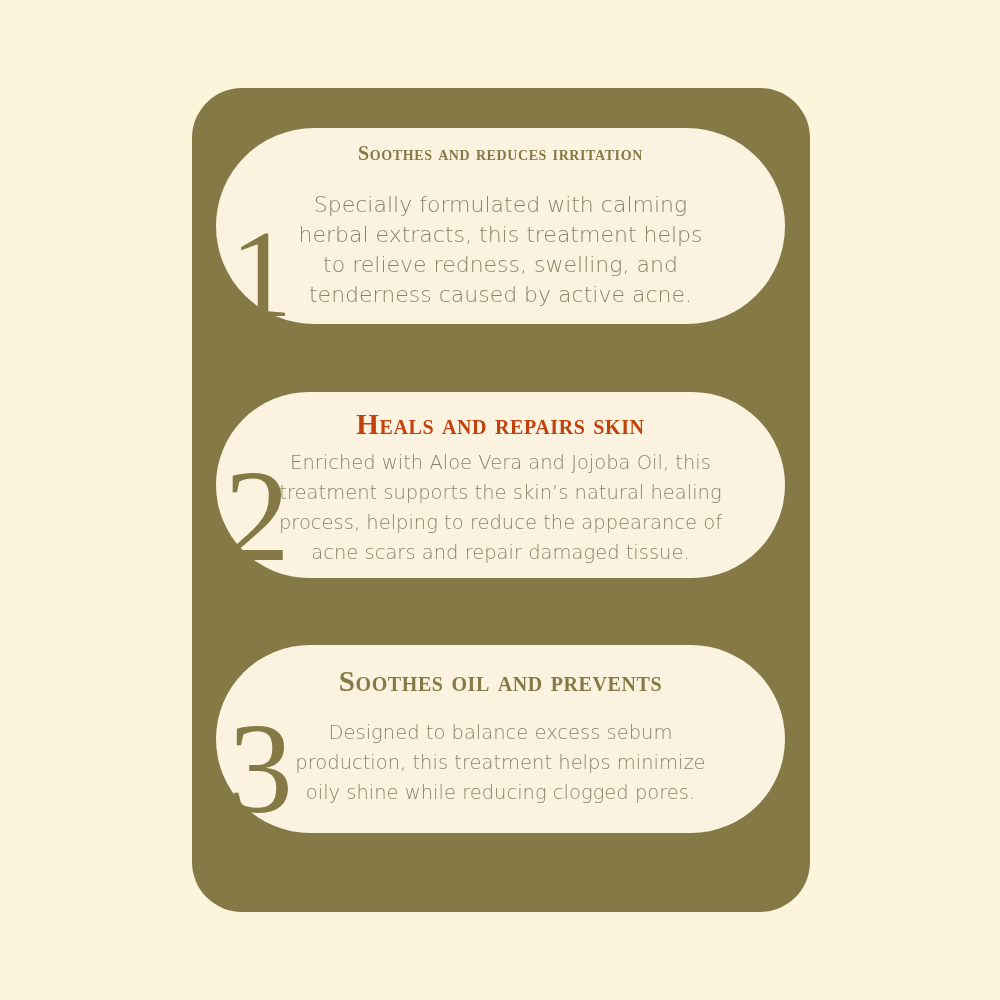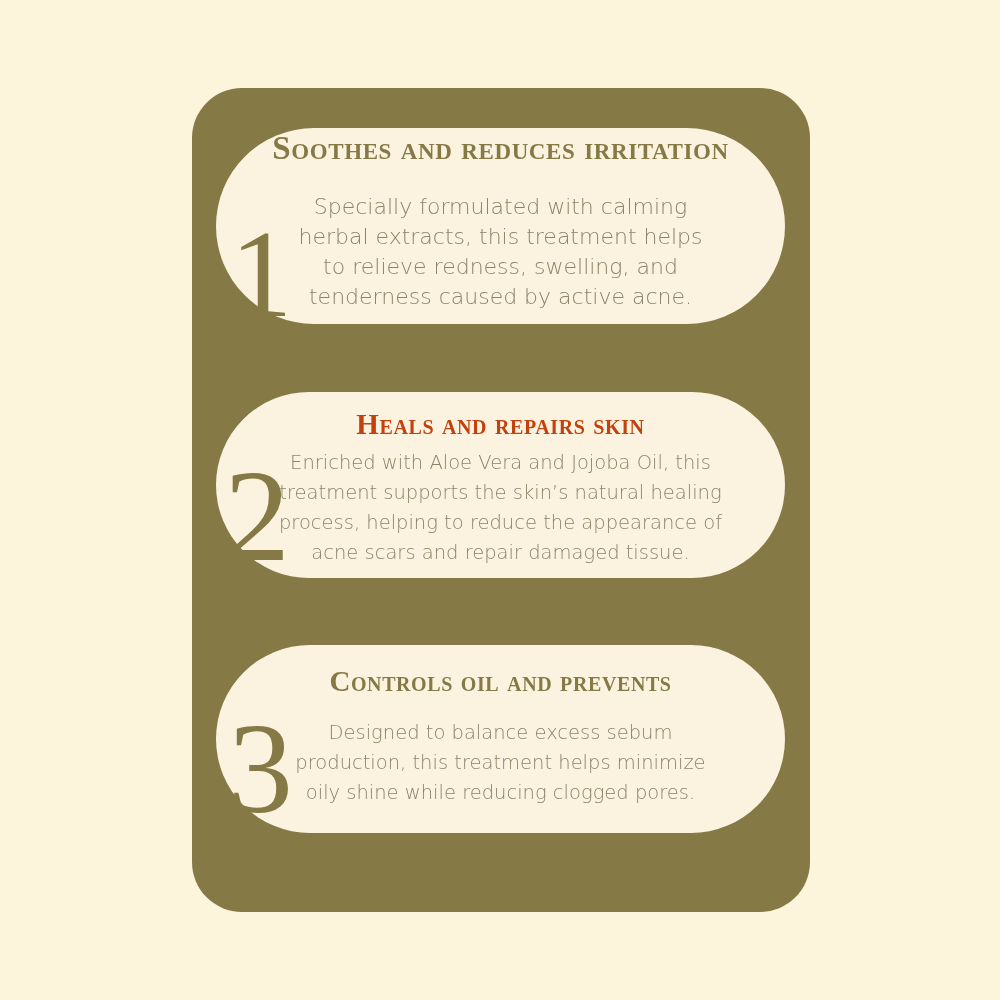--- a/index.html
+++ b/index.html
@@ -88,21 +88,21 @@
     font-family: "Liberation Serif", "DejaVu Serif", serif;
     font-weight: 400;
     color: #857945;
     line-height: 1;
     z-index: 1;
     pointer-events: none;
     user-select: none;
   }
 
   
-  #card-1 .card-heading { font-size: 33px; margin-top: 4px; }
+  #card-1 .card-heading { font-size: 20px; margin-top: 15px; }
   #card-1 .card-body    { font-size: 22px; line-height: 30px; margin-top: 27px; max-width: 430px; }
   #card-1 .card-number  { font-size: 125px; left: 14px; top: 84px; }
 
   
   #card-2 .card-heading { font-size: 29px; margin-top: 18px; }
   #card-2 .card-body    { font-size: 19.5px; line-height: 30px; margin-top: 9px; max-width: 460px; }
   #card-2 .card-number  { font-size: 132px; left: 8px; top: 58px; }
 
   
   #card-3 .card-heading { font-size: 29px; margin-top: 22px; }
@@ -128,19 +128,19 @@
       <div class="card-inner">
         <div class="card-number" style="color: rgb(133, 121, 69);">2</div>
         <div class="card-heading" style="color: #c2410c;">Heals and repairs skin</div>
         <div class="card-body" style="color: rgb(138, 132, 104);">Enriched with Aloe Vera and Jojoba Oil, this treatment supports the skin’s natural healing process, helping to reduce the appearance of acne scars and repair damaged tissue.</div>
       </div>
     </div>
 
     <div class="card" id="card-3" style="background: rgb(251, 243, 224);">
       <div class="card-inner">
         <div class="card-number" style="color: rgb(133, 121, 69);">3</div>
-        <div class="card-heading" style="color: rgb(133, 121, 69);">Controls oil and prevents</div>
+        <div class="card-heading" style="color: rgb(133, 121, 69);">Soothes oil and prevents</div>
         <div class="card-body" style="color: rgb(138, 132, 104);">Designed to balance excess sebum production, this treatment helps minimize oily shine while reducing clogged pores.</div>
       </div>
     </div>
 
   </div>
 </div>
 
 </body></html>

